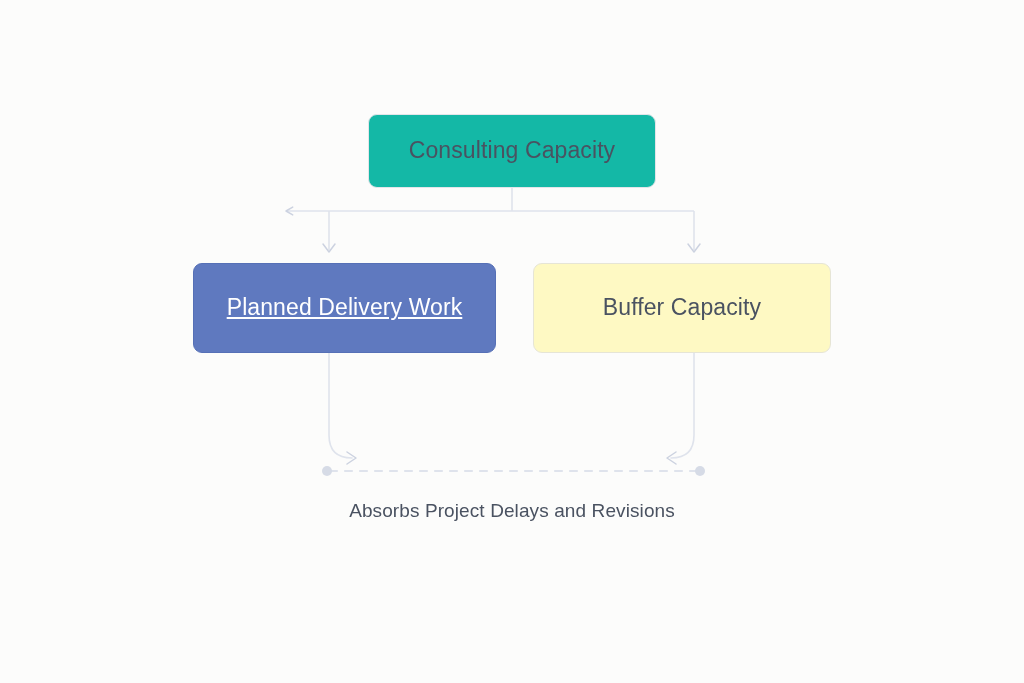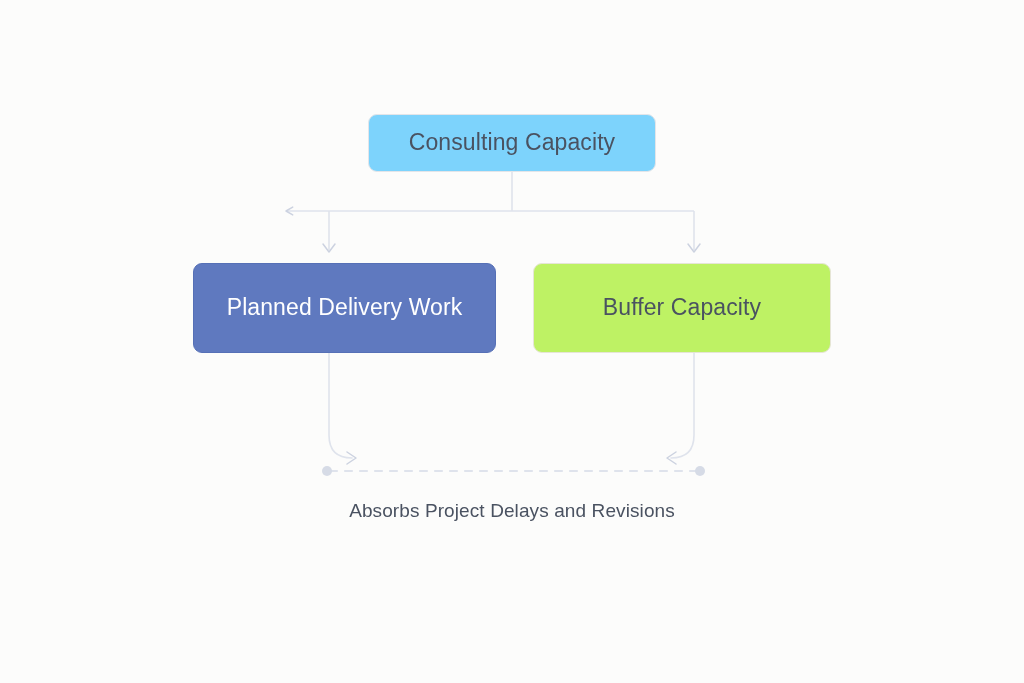--- a/index.html
+++ b/index.html
@@ -44,48 +44,49 @@
     text-align: center;
     line-height: 1.2;
     letter-spacing: 0.1px;
   }
 
   
   #node-root {
     left: 368px;
     top: 114px;
     width: 288px;
-    height: 58px;
-    background: #7dd3fc;
+    height: 74px;
+    background: #14b8a6;
     border: 1px solid #e3e5e9;
     border-radius: 9px;
     color: #4a5261;
     font-size: 23px;
   }
 
   
   #node-planned {
     left: 193px;
     top: 263px;
     width: 303px;
     height: 90px;
     background: #5f79bf;
     border: 1px solid #5670b6;
     border-radius: 9px;
     color: #ffffff;
     font-size: 23px;
+    text-decoration: underline;
   }
 
   
   #node-buffer {
     left: 533px;
     top: 263px;
     width: 298px;
     height: 90px;
-    background: #bef264;
+    background: #fef9c3;
     border: 1px solid #e6e5d6;
     border-radius: 9px;
     color: #4a5261;
     font-size: 23px;
   }
 
   
   #caption-absorbs {
     position: absolute;
     z-index: 2;

